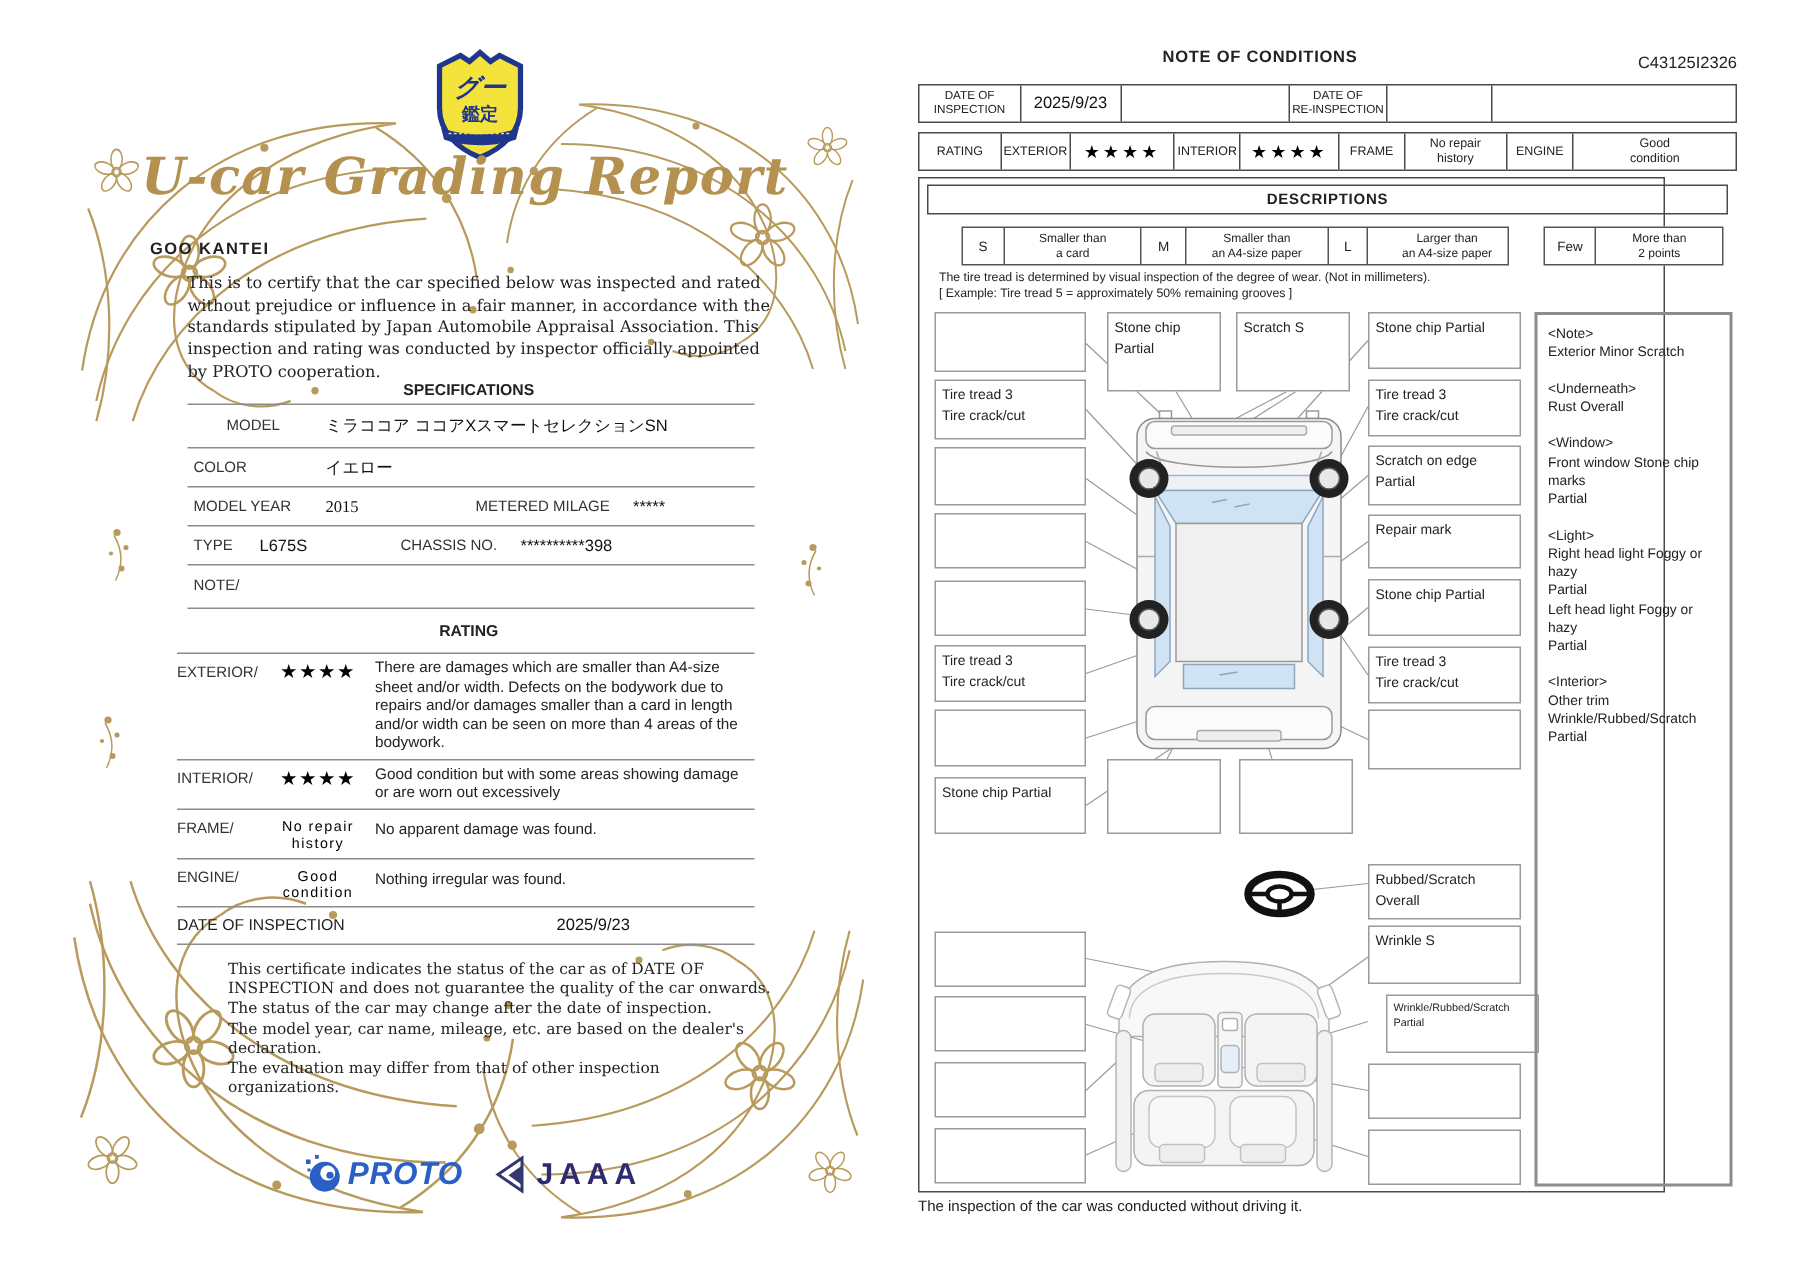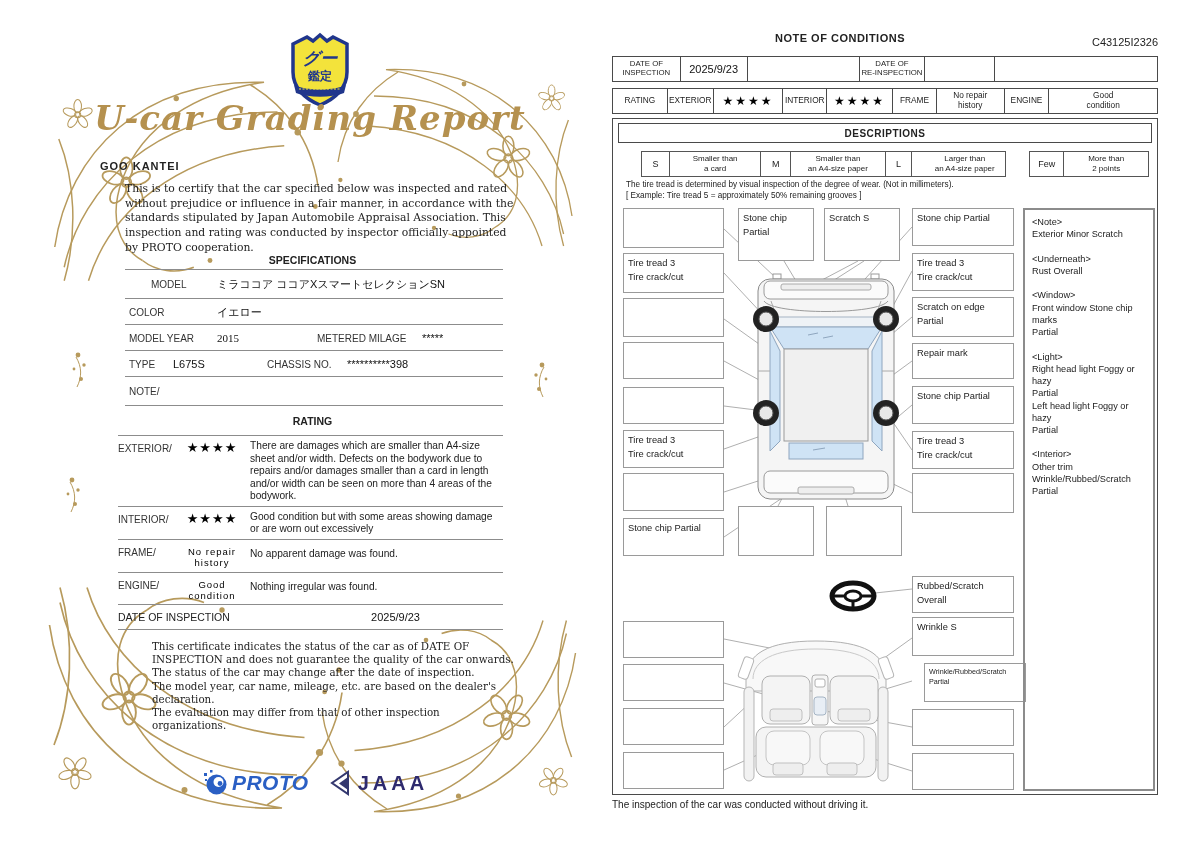--- a/index.html
+++ b/index.html
@@ -45,21 +45,21 @@
     font-weight:bold;color:#222;letter-spacing:.5px;}
   .note-code{left:420px;top:8px;width:128px;text-align:right;font-size:11px;color:#222;}
   .trow{position:absolute;display:flex;border:1.5px solid #4a4a4a;background:#fff;box-sizing:border-box;}
   .tcell{border-right:1.3px solid #4a4a4a;box-sizing:border-box;display:flex;
     align-items:center;justify-content:center;text-align:center;white-space:pre-line;}
   .tcell:last-child{border-right:none;}
   .tlab{font-size:7.8px;line-height:1.15;color:#222;}
   .tval{font-size:11px;color:#111;}
   .tstar{font-size:12px;letter-spacing:2px;color:#000;}
   .tsm{font-size:8.3px;line-height:1.15;color:#222;}
-  .desc-box{left:2px;top:90px;width:546px;height:677px;border:1.5px solid #4a4a4a;box-sizing:border-box;}
+  .desc-box{left:2px;top:90px;width:498px;height:677px;border:1.5px solid #4a4a4a;box-sizing:border-box;}
   .desc-head{position:absolute;left:5px;top:4px;width:534px;height:20px;border:1px solid #4a4a4a;
     box-sizing:border-box;display:flex;align-items:center;justify-content:center;
     font-size:10px;font-weight:bold;letter-spacing:.5px;}
   .legend{position:absolute;display:flex;border:1px solid #555;box-sizing:border-box;background:#fff;}
   .lcell{border-right:1px solid #555;box-sizing:border-box;display:flex;align-items:center;
     justify-content:center;text-align:center;white-space:pre-line;}
   .lcell:last-child{border-right:none;}
   .lkey{font-size:9px;color:#222;}
   .ltxt{font-size:8px;line-height:1.2;color:#222;}
   .tread{position:absolute;font-size:8.2px;color:#222;}

